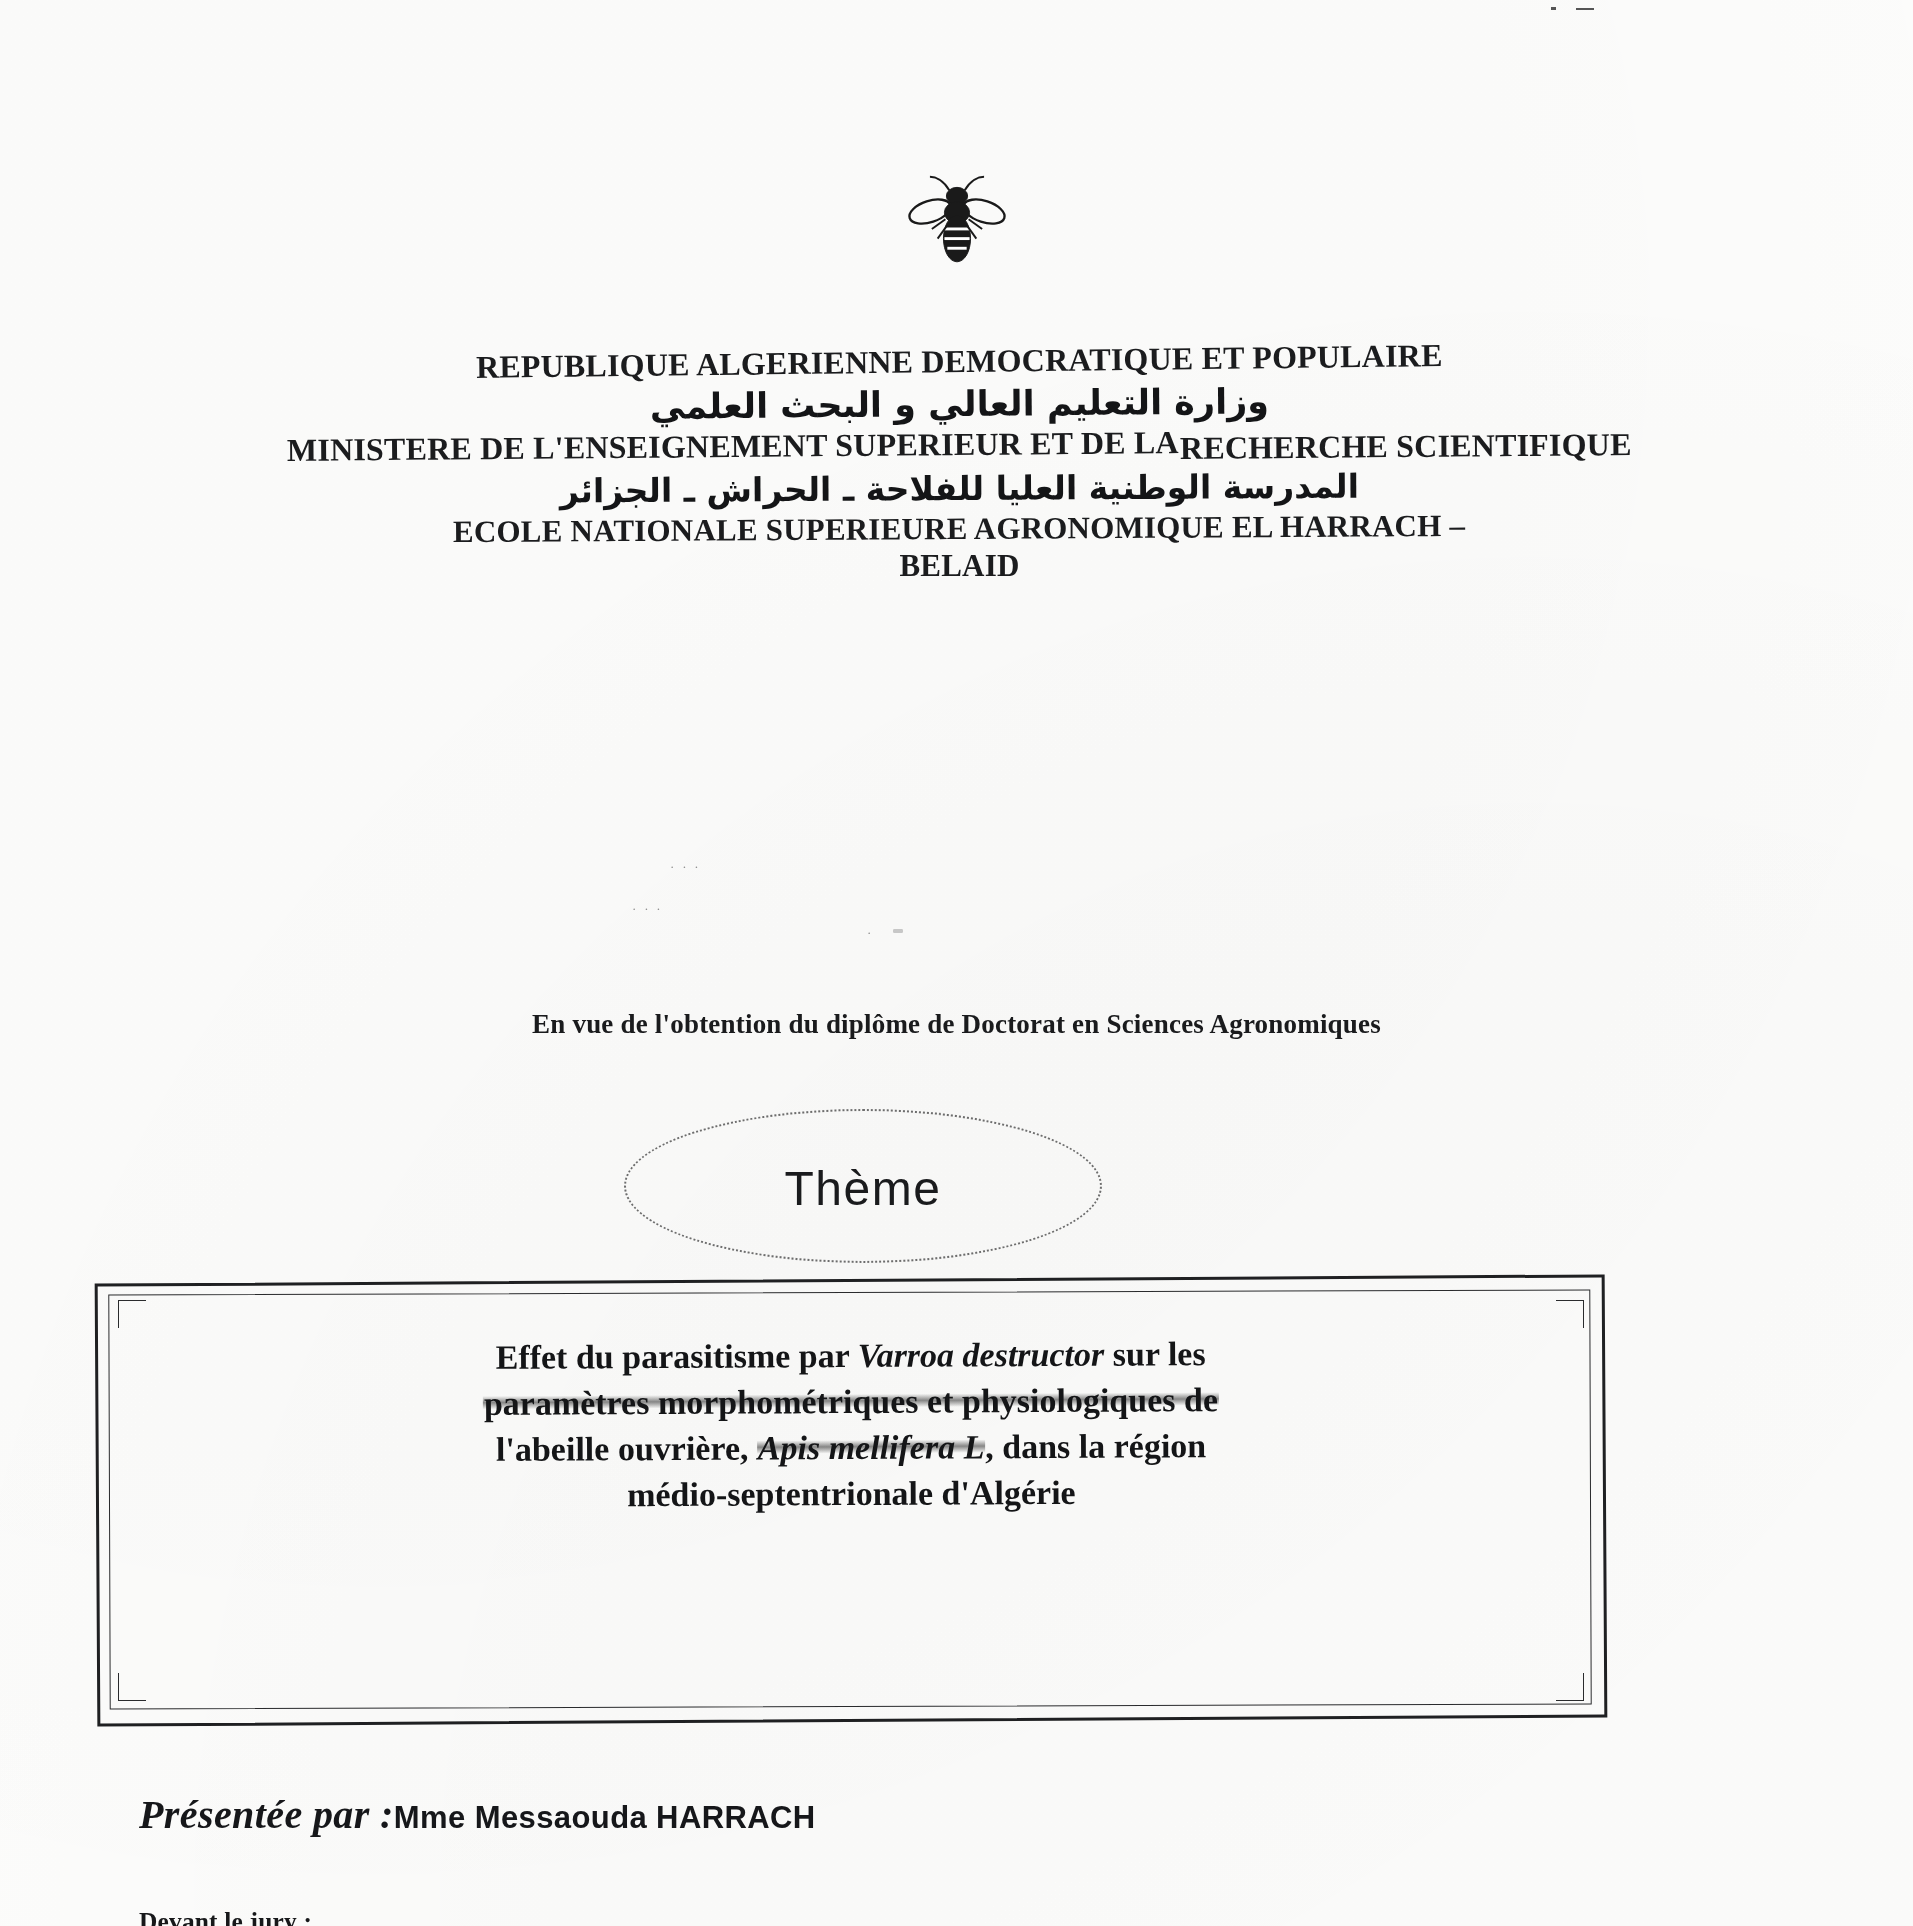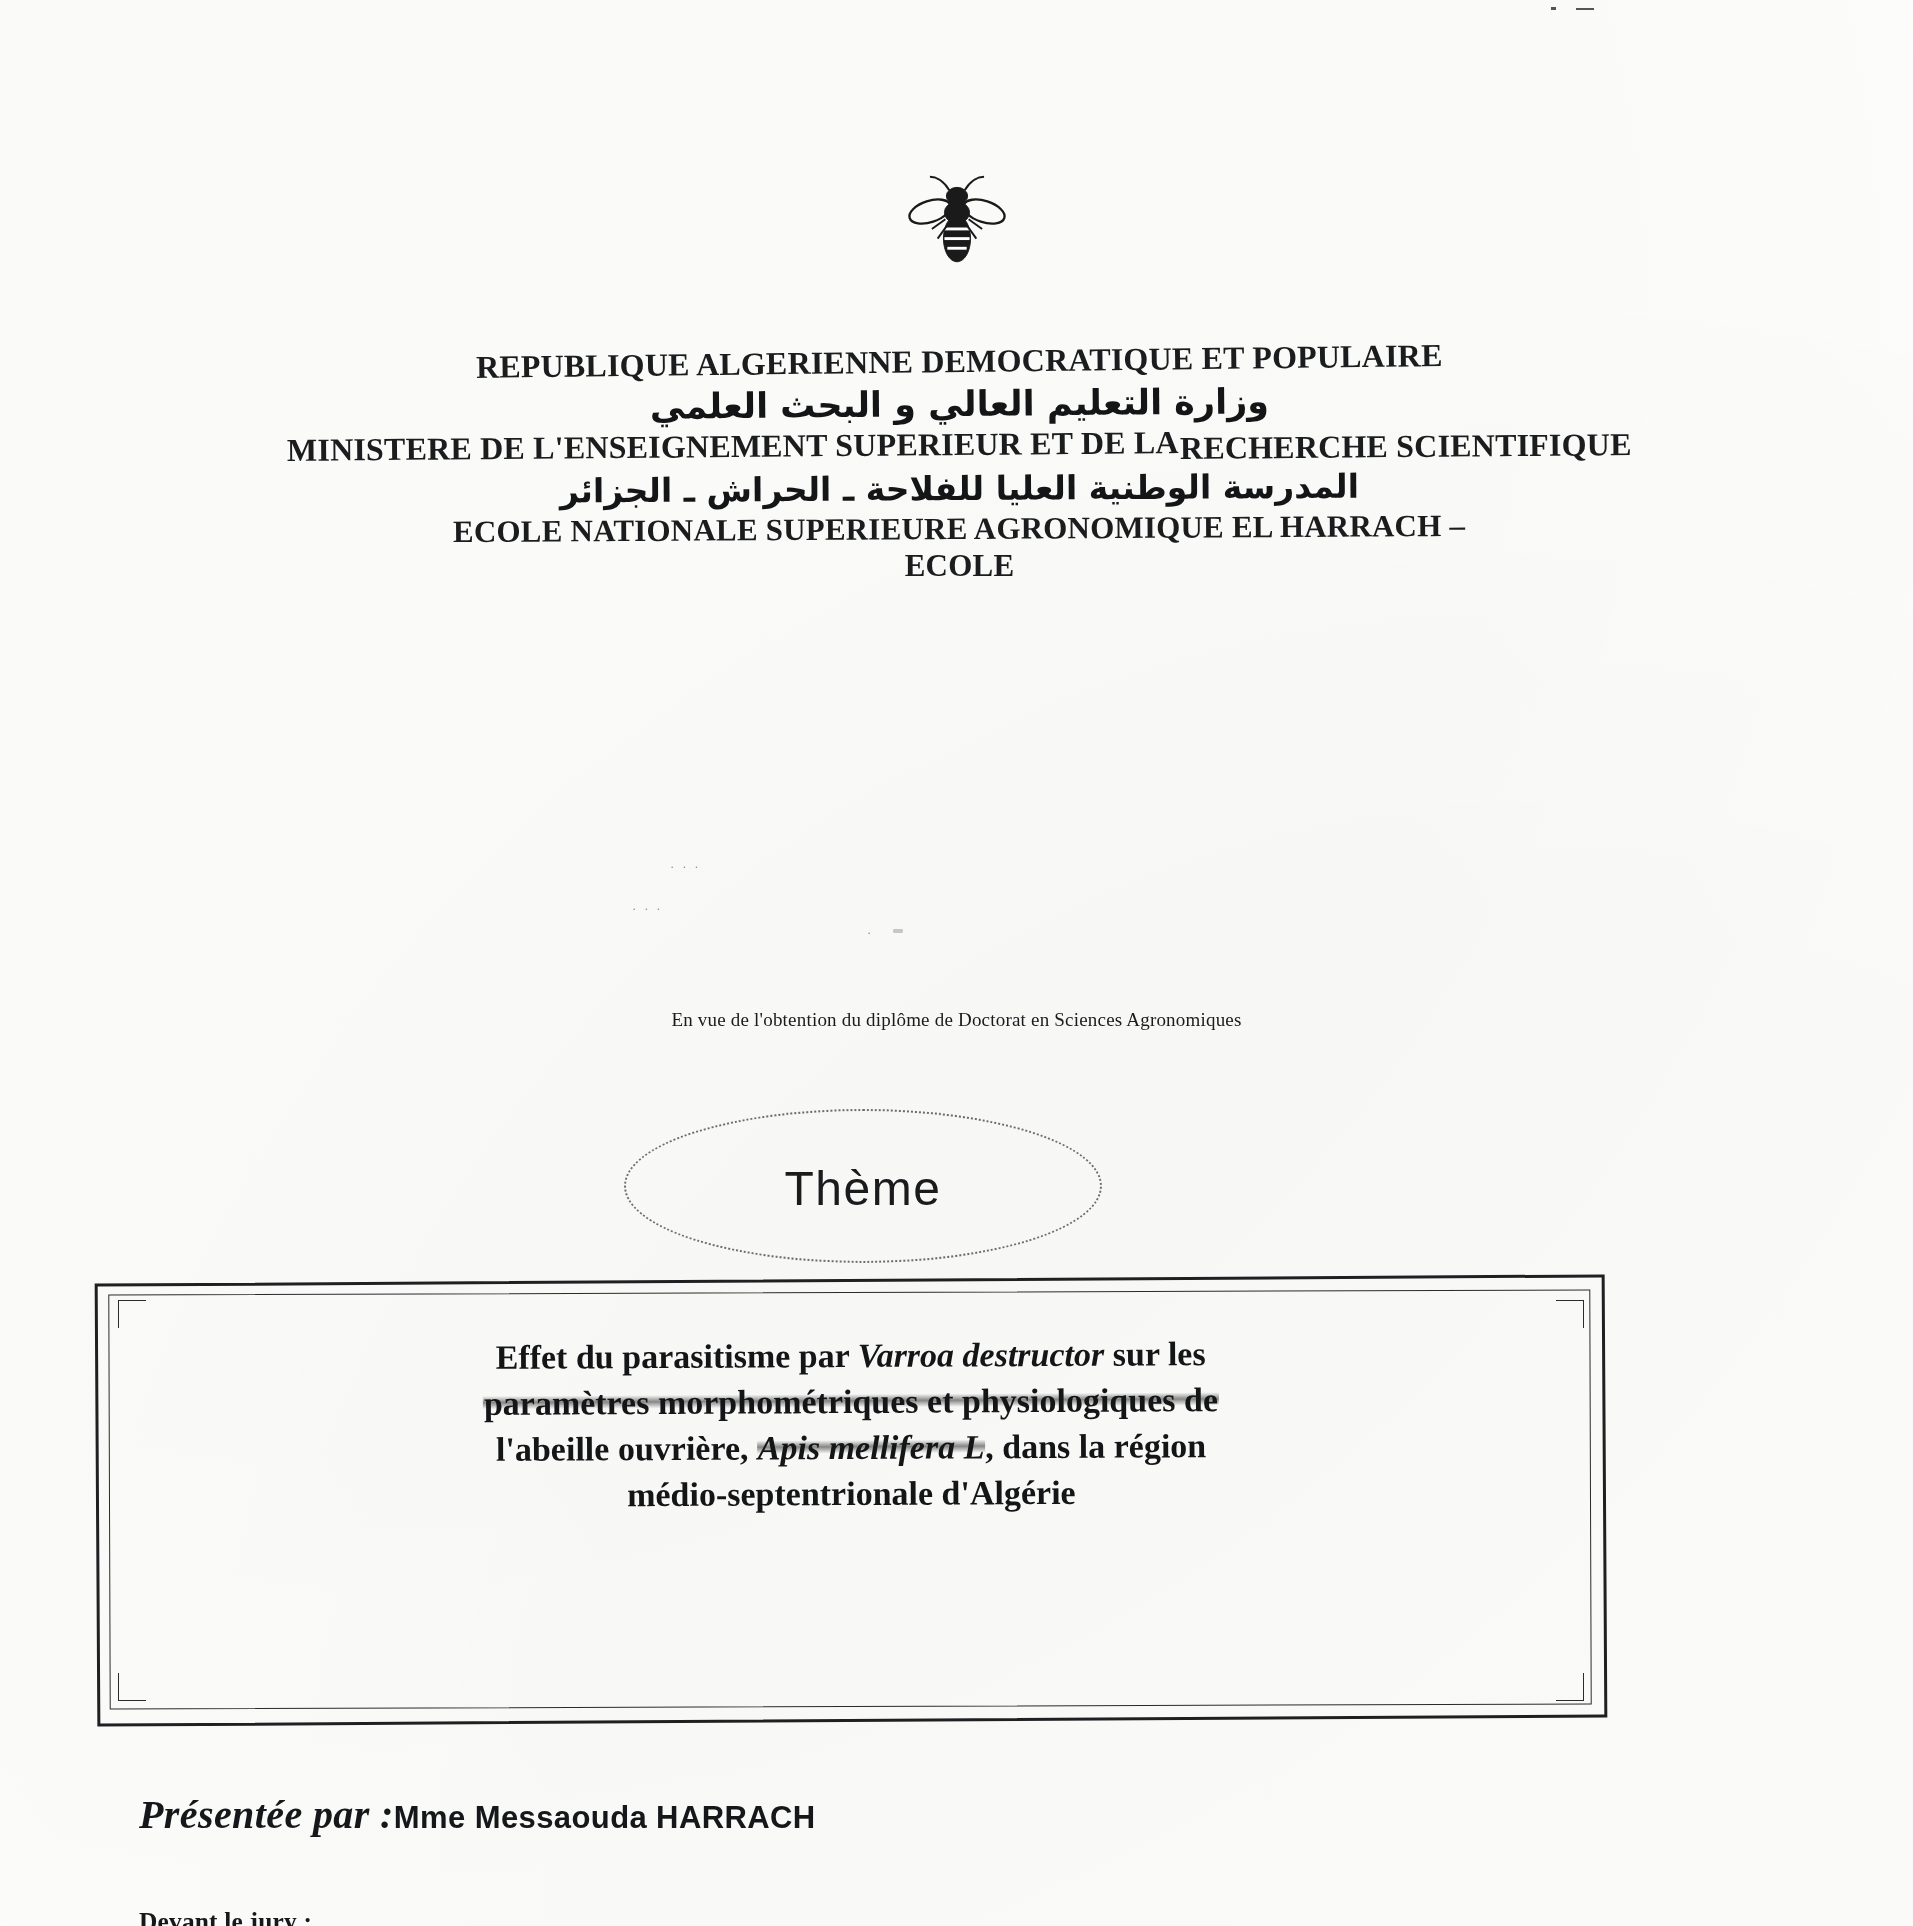--- a/index.html
+++ b/index.html
@@ -102,22 +102,22 @@
     font-size: 13px;
     letter-spacing: 2.3px;
   }
 
   
   .diploma {
     position: absolute;
     left: 0; right: 0;
     top: 1009px;
     text-align: center;
-    font-weight: normal;
-    font-size: 19px;
+    font-weight: bold;
+    font-size: 27px;
     letter-spacing: 0.2px;
     color: #1a1b1d;
   }
 
   
   .theme-wrap {
     position: absolute;
     left: 624px;
     top: 1109px;
     width: 478px;
@@ -260,21 +260,21 @@
     </svg>
   </div>
 
   <div class="heading">
     <div class="l-latin rot-1">REPUBLIQUE ALGERIENNE DEMOCRATIQUE ET POPULAIRE</div>
     <div class="l-ar ar rot-2">وزارة التعليم العالي و البحث العلمي</div>
     <div class="l-latin rot-2">MINISTERE DE L'ENSEIGNEMENT SUPERIEUR ET DE LA</div>
     <div class="l-latin rot-2">RECHERCHE SCIENTIFIQUE</div>
     <div class="l-ar two ar rot-3">المدرسة الوطنية العليا للفلاحة ـ الحراش ـ الجزائر</div>
     <div class="l-latin smaller rot-3">ECOLE NATIONALE SUPERIEURE AGRONOMIQUE EL HARRACH –</div>
-    <div class="l-latin smaller">ECOLE</div>
+    <div class="l-latin smaller">BELAID</div>
   </div>
 
   <div class="stray" style="left:670px; top:859px;">· · ·</div>
   <div class="stray" style="left:632px; top:901px;">·   · ·</div>
   <div class="stray" style="left:867px; top:925px;">·</div>
   <div class="speck" style="left:893px; top:929px; width:10px; height:3.5px; border-radius:1.2px;"></div>
 
   <div class="diploma">En vue de l'obtention du diplôme de Doctorat en Sciences Agronomiques</div>
 
   <div class="theme-wrap">

